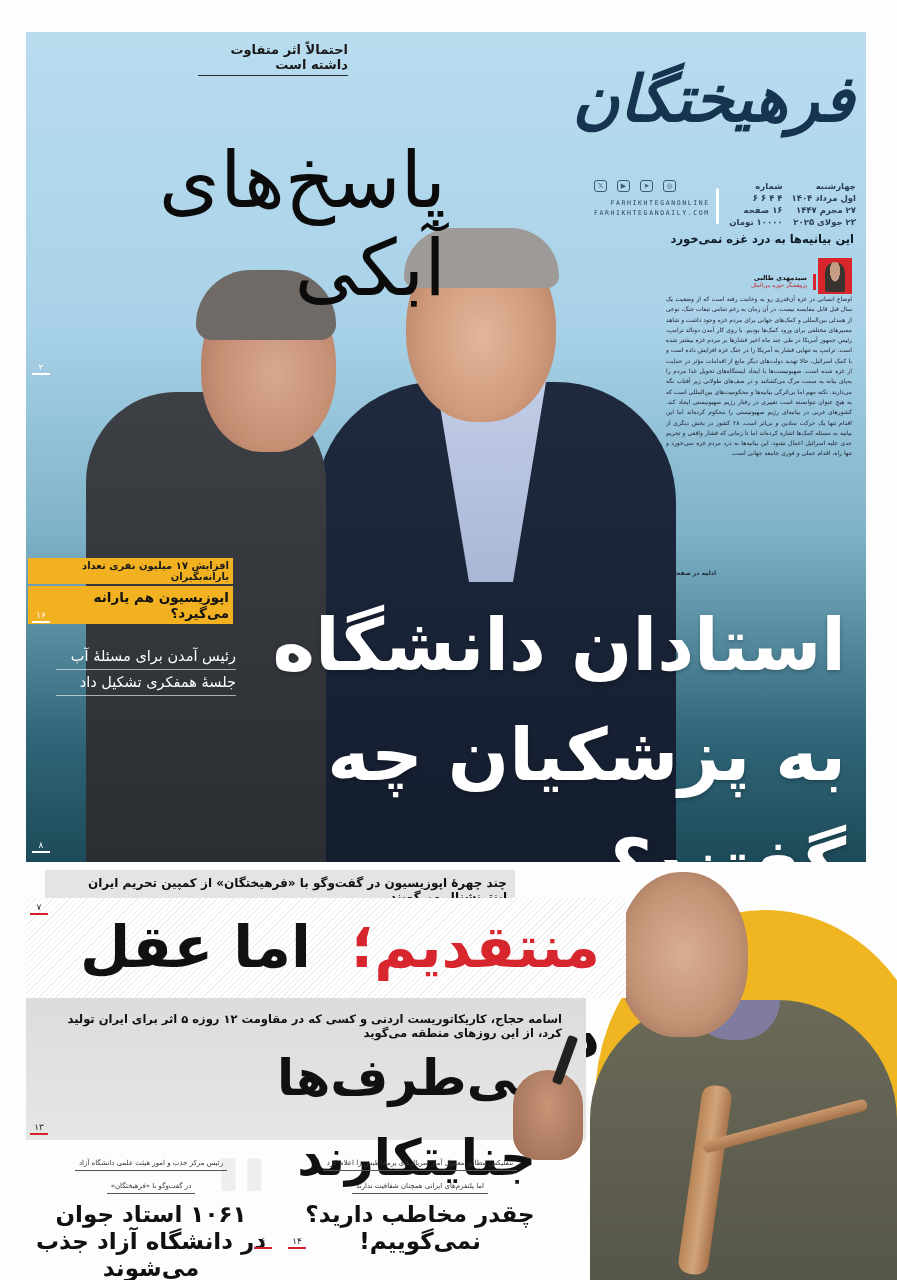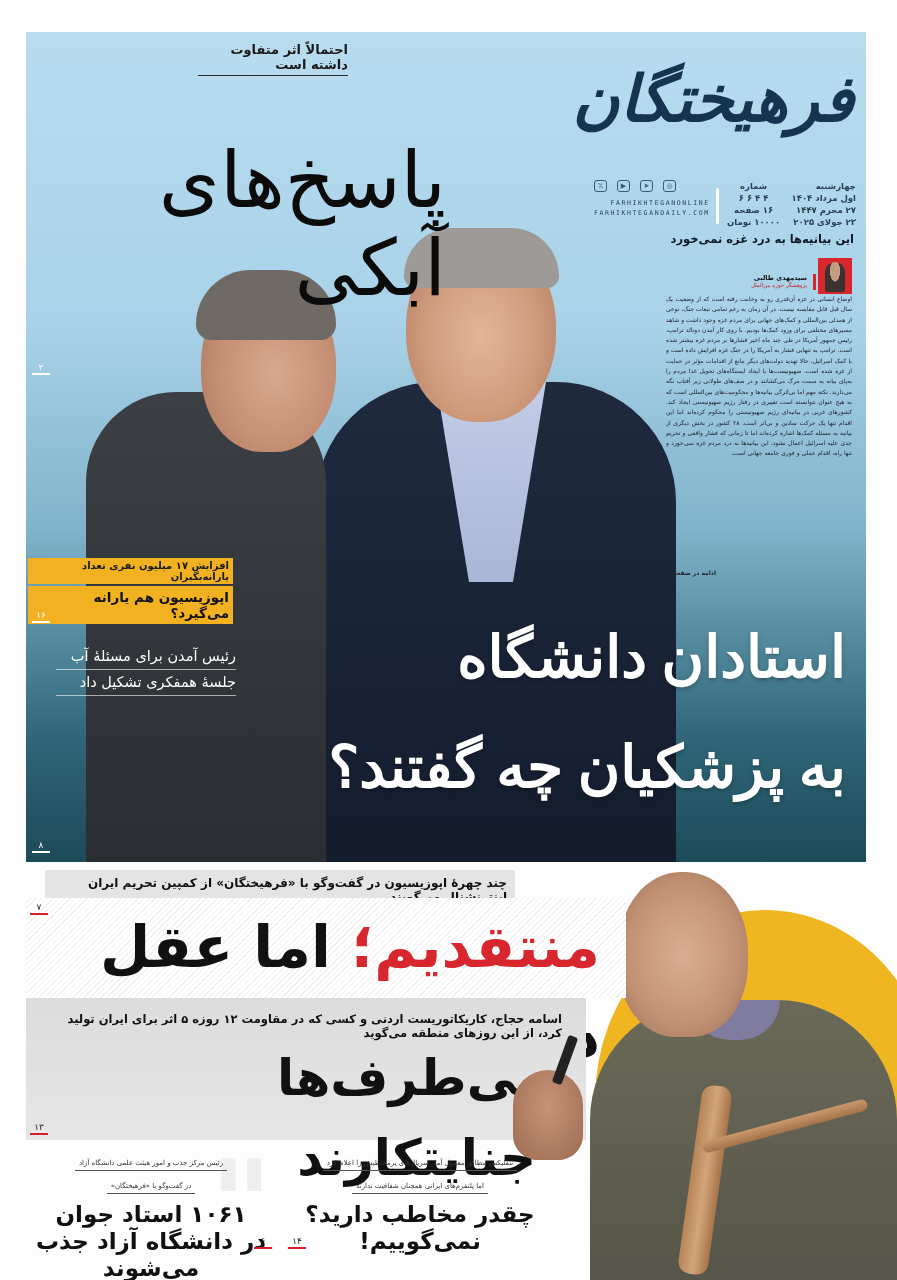--- a/index.html
+++ b/index.html
@@ -76,21 +76,21 @@
     font-family: "DejaVu Serif", serif; font-weight: bold; font-size: 64px; color: #16334f;
     line-height: 130px; font-style: italic;
   }
   .mast-meta { position: absolute; top: 148px; right: 10px; width: 262px; height: 60px; display: flex; flex-direction: row; gap: 6px; font-size: 8.5px; color: #2b3f52; }
   .social { display: flex; flex-direction: column; align-items: flex-start; width: 118px; }
   .social-icons { display: flex; gap: 10px; margin-bottom: 6px; flex-direction: row-reverse; justify-content: flex-start; width: 100%; }
   .social-icons span { width: 13px; height: 12px; border: 1.5px solid #3b5a72; border-radius: 3px; display: inline-flex; align-items: center; justify-content: center; font-size: 7px; color: #3b5a72; }
   .social-url { font-family: "DejaVu Sans Mono", monospace; font-size: 6.5px; letter-spacing: 1.6px; color: #2b3f52; line-height: 10px; direction: ltr; text-align: left; }
   .mast-divider { width: 3px; height: 36px; background: #fff; margin-top: 8px; border-radius: 2px; }
   .issue, .dates { display: flex; flex-direction: column; line-height: 12px; font-weight: bold; }
-  .issue { width: 60px; align-items: center; }
+  .issue { width: 60px; }
   .dates { width: 70px; }
 
   .side-headline {
     position: absolute; top: 200px; right: 12px; width: 190px; text-align: right;
     font-weight: bold; font-size: 11.5px; color: #0d1a26;
   }
   .author-box { position: absolute; top: 232px; right: 14px; width: 188px; height: 30px; }
   .author-photo { position: absolute; right: 0; top: -6px; width: 34px; height: 36px; background: #d9262d; }
   .author-photo::after { content: ""; position: absolute; left: 7px; top: 4px; width: 20px; height: 30px; background: radial-gradient(ellipse at 50% 30%, #c79c84 0 35%, #3a3330 36% 100%); border-radius: 10px 10px 2px 2px; }
   .author-line { position: absolute; right: 36px; top: 10px; width: 148px; height: 16px; border-right: 3px solid #d9262d; text-align: right; padding-right: 6px; }
@@ -104,40 +104,39 @@
 
   
   .subsidy { position: absolute; top: 526px; left: 2px; width: 205px; text-align: right; }
   .subsidy-kicker { display: inline-block; background: #f1b120; font-size: 10px; font-weight: bold; padding: 2px 4px; color: #1a1a1a; }
   .subsidy-title { display: inline-block; background: #f1b120; font-size: 13.5px; font-weight: bold; padding: 3px 4px; margin-top: 2px; color: #111; }
 
   .water { position: absolute; top: 612px; left: 30px; width: 180px; text-align: right; color: #fff; font-size: 14.5px; }
   .water div { border-bottom: 1px solid rgba(255,255,255,.6); padding: 4px 0 5px; }
 
   .big-white {
-    position: absolute; top: 571px; right: 20px; width: 600px; text-align: right;
-    font-weight: bold; color: #ffffff; font-size: 58px; line-height: 110px; letter-spacing: -1px;
+    position: absolute; top: 558px; right: 20px; width: 600px; text-align: right;
+    font-weight: bold; color: #ffffff; font-size: 72px; line-height: 110px; letter-spacing: -1px;
     text-shadow: 0 2px 4px rgba(0,0,0,.25);
-    font-family: Liberation Serif, serif;
   }
 
   
   .strip1 {
     position: absolute; top: 870px; left: 26px; width: 470px; height: 28px;
     background: #e4e4e4; font-size: 12px; font-weight: bold; text-align: right; padding: 6px 8px 0 0; margin-left: 19px;
   }
   .hatch {
     position: absolute; top: 898px; left: 26px; width: 600px; height: 100px;
     background: repeating-linear-gradient(135deg, #ffffff 0 3px, #f0f0f0 3px 4px);
   }
   .crit-title {
     position: absolute; top: 902px; left: 40px; width: 560px; text-align: right;
     font-weight: bold; font-size: 58px; line-height: 90px; color: #111;
   }
-  .crit-title .red { color: #d7262e; }
+  .crit-title .red { color: #d7262e; margin-left: 20px; }
   .strip2 {
     position: absolute; top: 998px; left: 26px; width: 560px; height: 142px;
     background: linear-gradient(180deg, #dcdcdc 0%, #e6e6e6 100%);
     padding-left: 20px;
   }
   .strip2-kicker { position: absolute; top: 14px; right: 24px; width: 520px; text-align: right; font-size: 11.5px; font-weight: bold; color: #111; }
   .strip2-title { position: absolute; top: 40px; right: 50px; width: 500px; text-align: right; font-weight: bold; font-size: 50px; line-height: 80px; letter-spacing: -1px; color: #111; }
 
   
   .yellow-circle { position: absolute; left: 595px; top: 910px; width: 340px; height: 380px; border-radius: 50%; background: #f0b621; }

